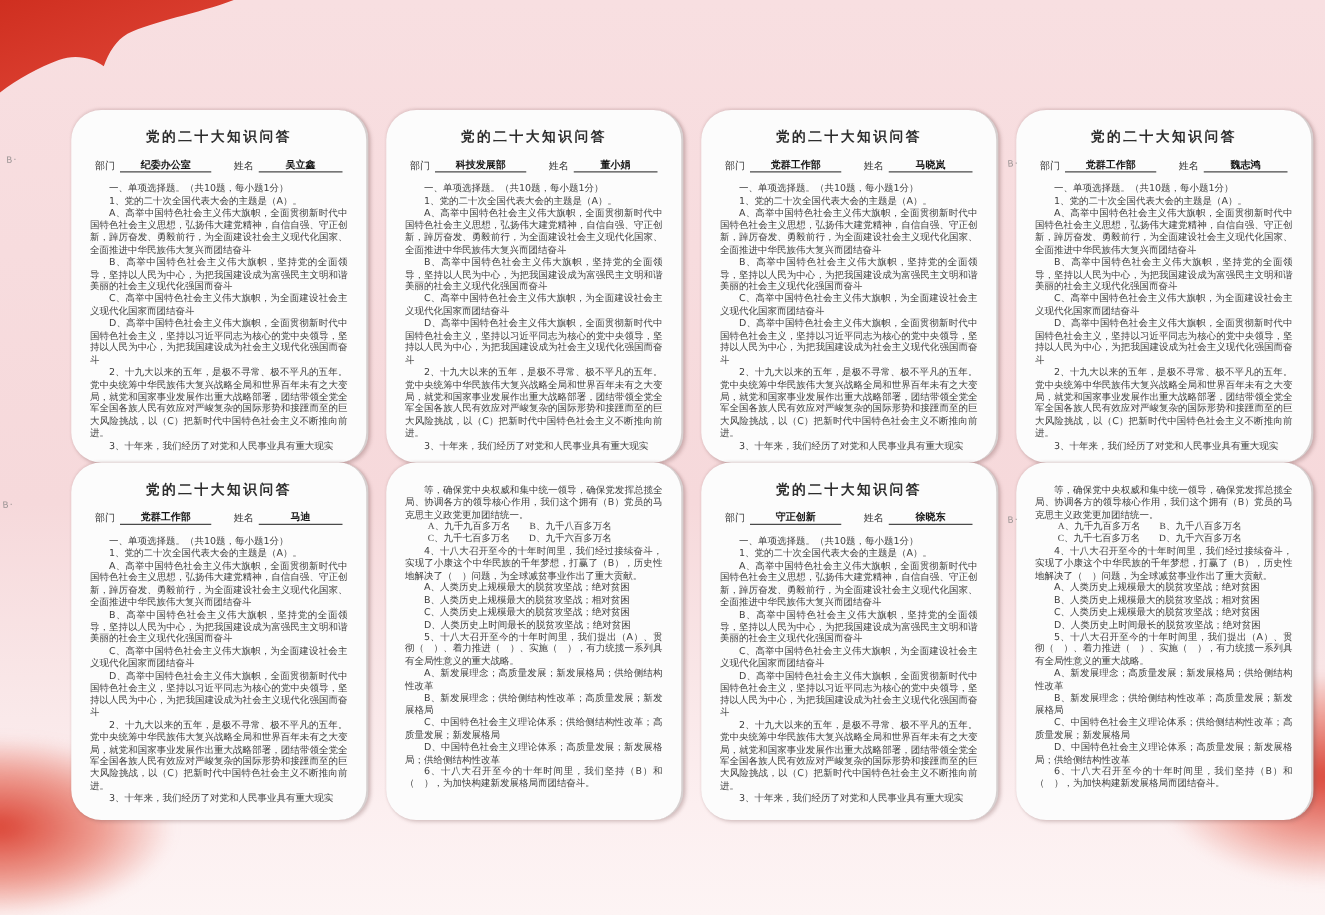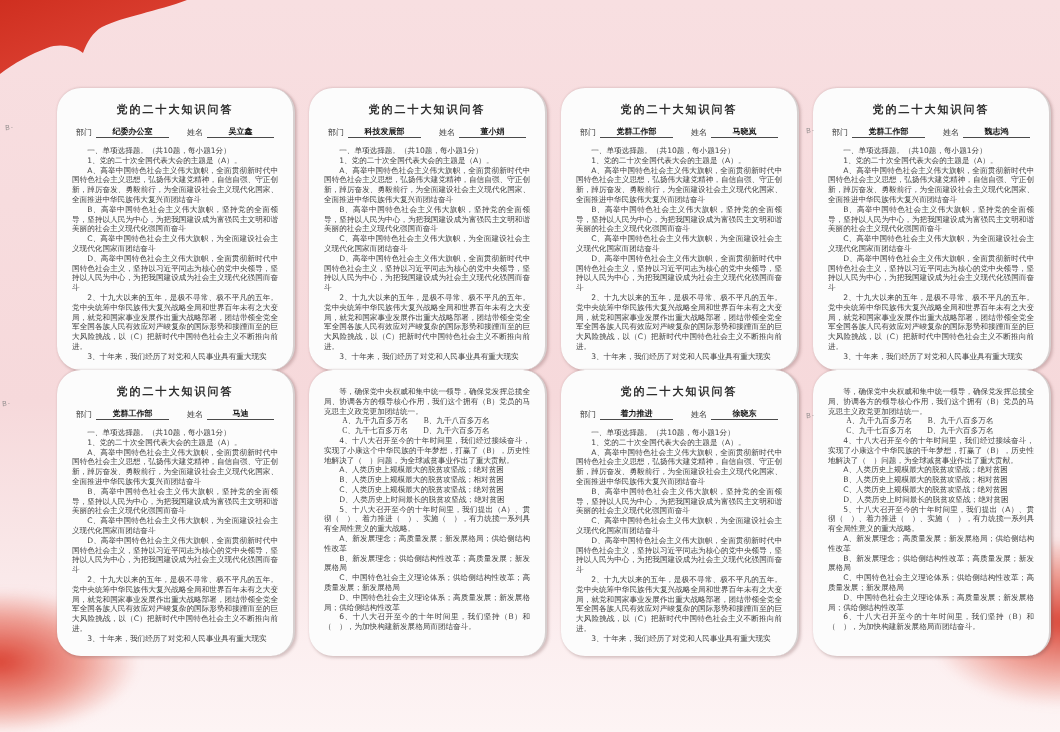--- a/index.html
+++ b/index.html
@@ -196,21 +196,21 @@
             <p class="para indent">6、十八大召开至今的十年时间里，我们坚持（B）和（　），为加快构建新发展格局而团结奋斗。</p>
           </div>
       </div>
     </div>
 
     <div class="page">
       <div class="page-inner">
         <div class="sheet-title">党的二十大知识问答</div>
         <div class="hdr">
           <span class="lbl">部门</span>
-            <span class="val dept">着力推进</span>
+            <span class="val dept">守正创新</span>
             <span class="gap"></span>
             <span class="lbl">姓名</span>
             <span class="val name">徐晓东</span>
         </div>
         <div class="body">
             <p class="para indent">一、单项选择题。（共10题，每小题1分）</p>
             <p class="para indent">1、党的二十次全国代表大会的主题是（A）。</p>
             <p class="para indent">A、高举中国特色社会主义伟大旗帜，全面贯彻新时代中国特色社会主义思想，弘扬伟大建党精神，自信自强、守正创新，踔厉奋发、勇毅前行，为全面建设社会主义现代化国家、全面推进中华民族伟大复兴而团结奋斗</p>
             <p class="para indent">B、高举中国特色社会主义伟大旗帜，坚持党的全面领导，坚持以人民为中心，为把我国建设成为富强民主文明和谐美丽的社会主义现代化强国而奋斗</p>
             <p class="para indent">C、高举中国特色社会主义伟大旗帜，为全面建设社会主义现代化国家而团结奋斗</p>

